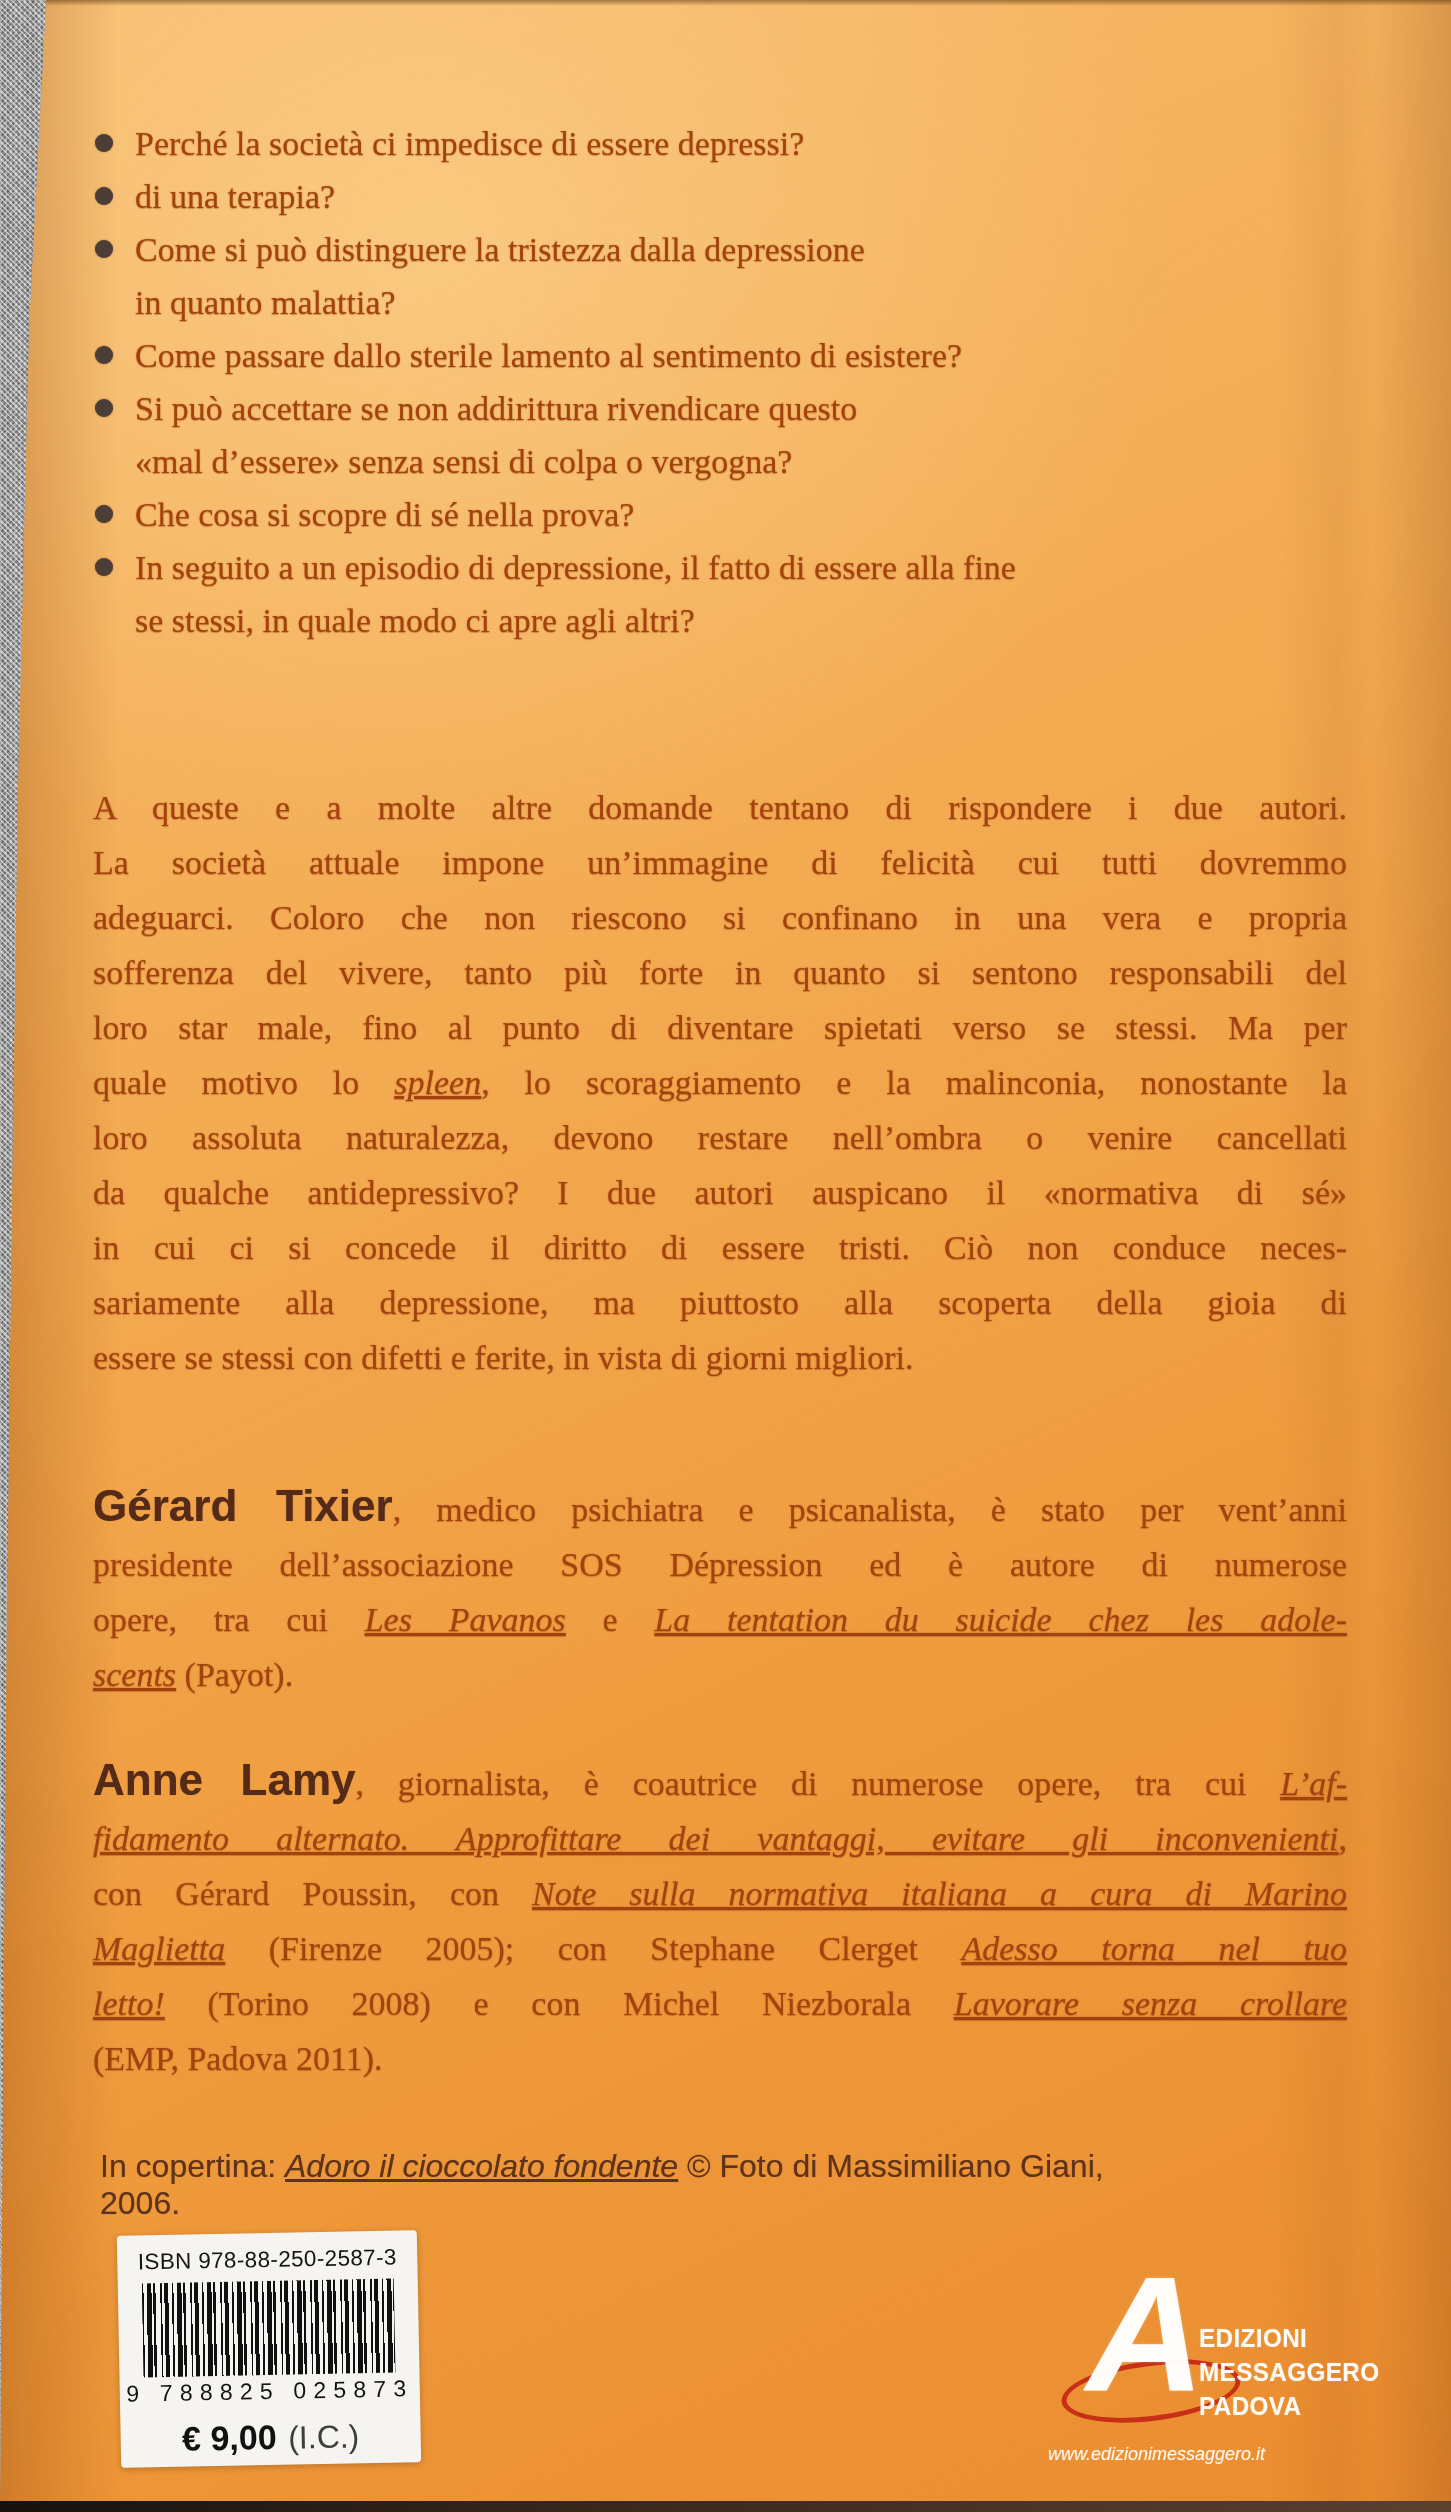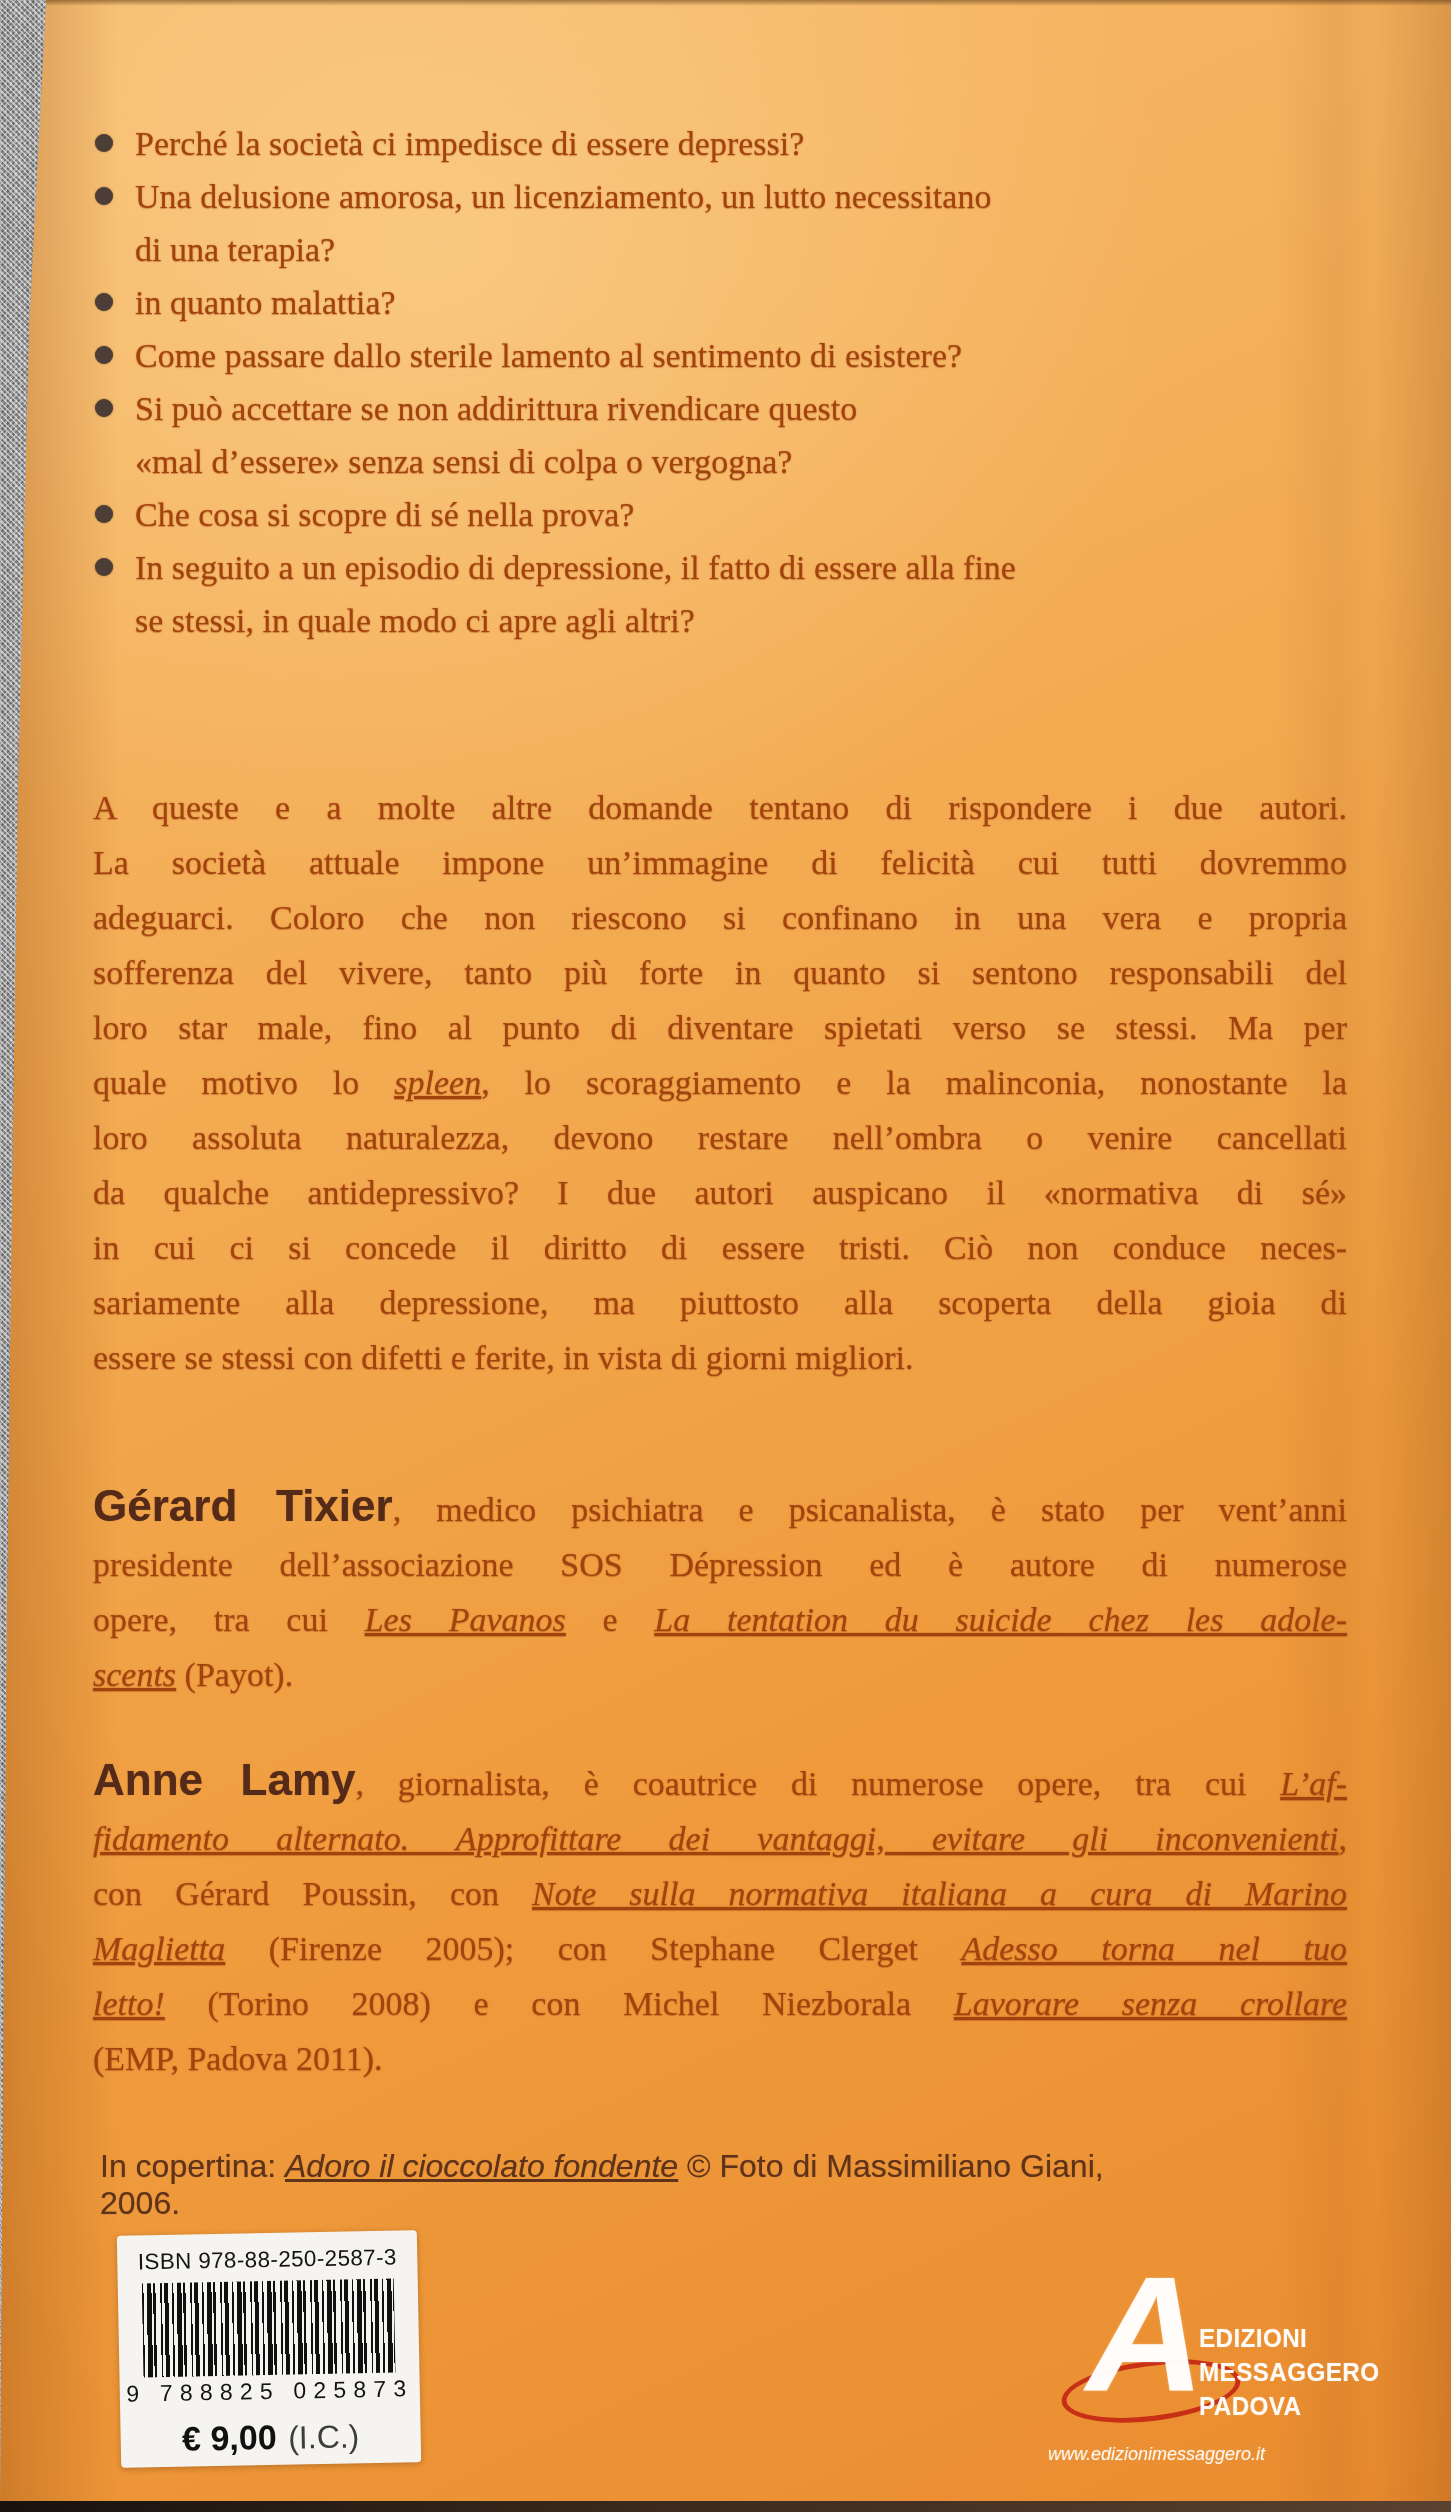--- a/index.html
+++ b/index.html
@@ -124,27 +124,27 @@
   <div id="questions" class="textcol">
       <div class="bullet-item">
         <span class="dot"></span>
         <div class="bullet-text">
           <div class="tline"><span class="seg r">Perché la società ci impedisce di essere depressi?</span></div>
         </div>
       </div>
       <div class="bullet-item">
         <span class="dot"></span>
         <div class="bullet-text">
-          <div class="tline"><span class="seg r">Una delusione amorosa, un licenziamento, un lutto necessitano</span></div>
           <div class="tline"><span class="seg r">di una terapia?</span></div>
         </div>
       </div>
       <div class="bullet-item">
         <span class="dot"></span>
         <div class="bullet-text">
+          <div class="tline"><span class="seg r">Come si può distinguere la tristezza dalla depressione</span></div>
           <div class="tline"><span class="seg r">in quanto malattia?</span></div>
         </div>
       </div>
       <div class="bullet-item">
         <span class="dot"></span>
         <div class="bullet-text">
           <div class="tline"><span class="seg r">Come passare dallo sterile lamento al sentimento di esistere?</span></div>
         </div>
       </div>
       <div class="bullet-item">

